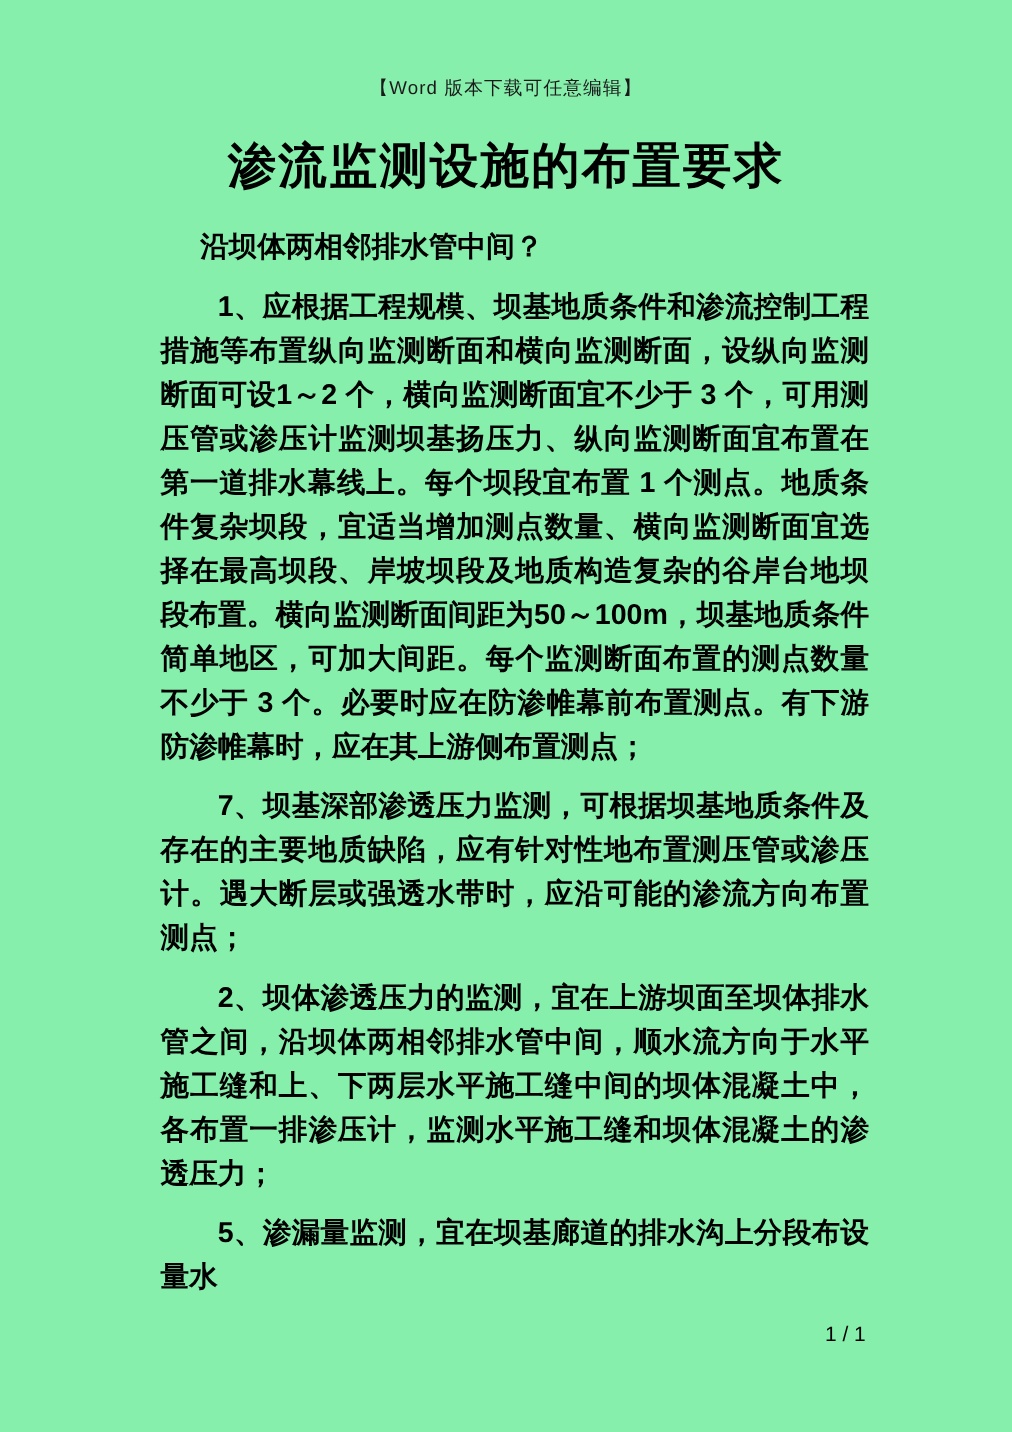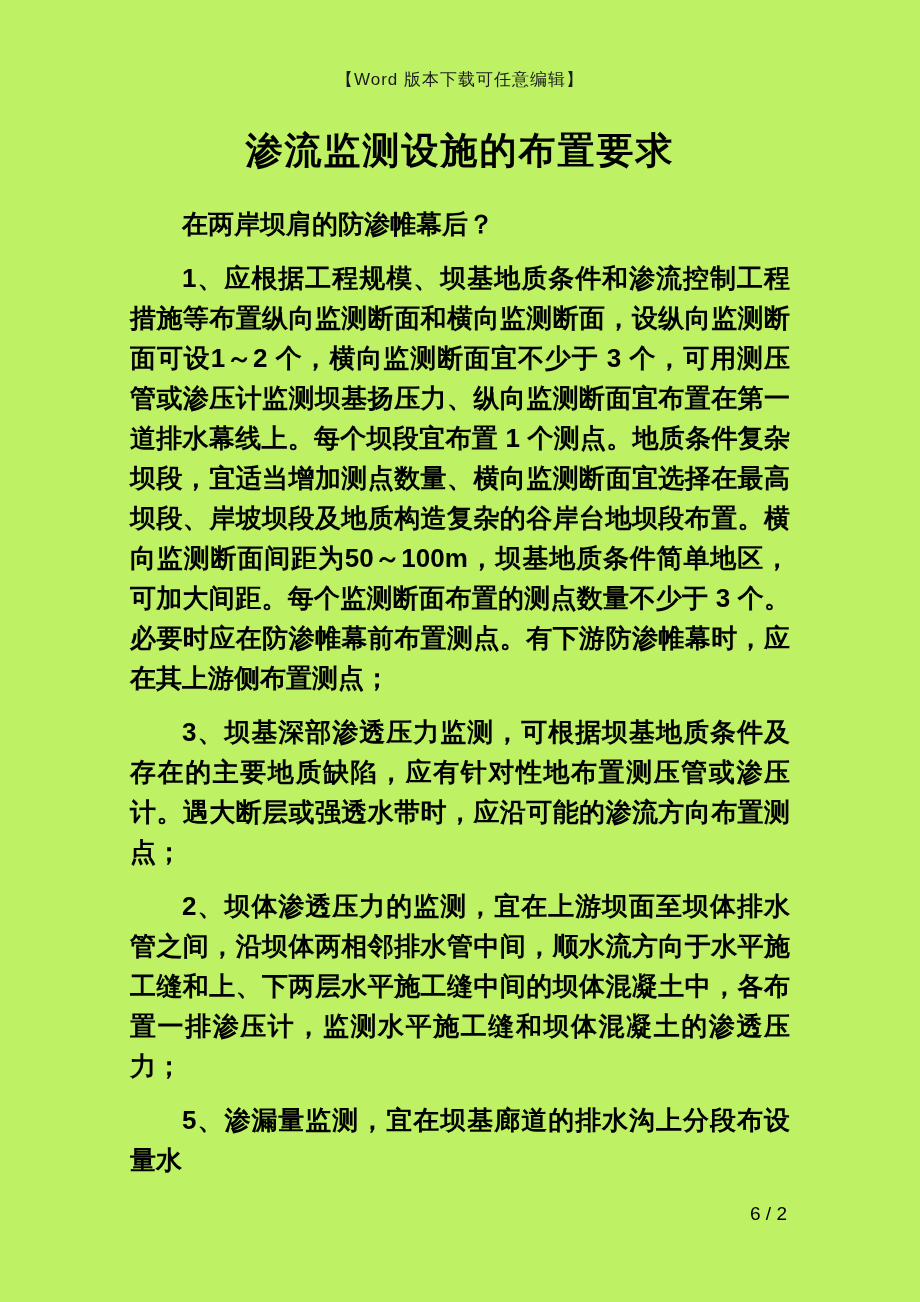--- a/index.html
+++ b/index.html
@@ -5,58 +5,58 @@
   html, body {
     margin: 0;
     padding: 0;
     background: #ffffff;
   }
   .page {
     position: relative;
     width: 920px;
     height: 1302px;
     margin: 0 auto;
-    background: #bef264;
+    background: #86efac;
     color: #000000;
     font-family: "Liberation Sans", "DejaVu Sans", sans-serif;
     box-sizing: border-box;
     padding: 68px 130px 0 130px;
     overflow: hidden;
   }
   .header-note {
     text-align: center;
     font-size: 17px;
     line-height: 24px;
     color: #1a1a1a;
     letter-spacing: 1px;
     font-weight: 400;
   }
   .doc-title {
     text-align: center;
-    font-size: 37px;
+    font-size: 44px;
     line-height: 50px;
     font-weight: 700;
     margin: 34px 0 0 0;
     letter-spacing: 2px;
   }
   .subtitle {
     font-size: 26px;
     line-height: 40px;
     font-weight: 600;
     margin: 28px 0 0 0;
     text-indent: 2em;
   }
   .content p {
     font-size: 26px;
     line-height: 40px;
     font-weight: 600;
     text-align: justify;
     text-justify: inter-ideograph;
     text-indent: 2em;
-    margin: 14px 0 0 0;
+    margin: 14px 0 0 16px;
     word-break: break-all;
   }
   .page-number {
     position: absolute;
     top: 1202px;
     right: 133px;
     font-size: 19px;
     line-height: 24px;
     font-weight: 400;
     color: #000000;
@@ -64,24 +64,24 @@
 </style>
 </head>
 <body>
 
 <div class="page">
 
   <div class="header-note">【Word 版本下载可任意编辑】</div>
 
   <h1 class="doc-title">渗流监测设施的布置要求</h1>
 
-  <div class="subtitle">在两岸坝肩的防渗帷幕后？</div>
+  <div class="subtitle">沿坝体两相邻排水管中间？</div>
 
   <div class="content">
     <p>1、应根据工程规模、坝基地质条件和渗流控制工程措施等布置纵向监测断面和横向监测断面，设纵向监测断面可设1～2 个，横向监测断面宜不少于 3 个，可用测压管或渗压计监测坝基扬压力、纵向监测断面宜布置在第一道排水幕线上。每个坝段宜布置 1 个测点。地质条件复杂坝段，宜适当增加测点数量、横向监测断面宜选择在最高坝段、岸坡坝段及地质构造复杂的谷岸台地坝段布置。横向监测断面间距为50～100m，坝基地质条件简单地区，可加大间距。每个监测断面布置的测点数量不少于 3 个。必要时应在防渗帷幕前布置测点。有下游防渗帷幕时，应在其上游侧布置测点；</p>
-    <p>3、坝基深部渗透压力监测，可根据坝基地质条件及存在的主要地质缺陷，应有针对性地布置测压管或渗压计。遇大断层或强透水带时，应沿可能的渗流方向布置测点；</p>
+    <p>7、坝基深部渗透压力监测，可根据坝基地质条件及存在的主要地质缺陷，应有针对性地布置测压管或渗压计。遇大断层或强透水带时，应沿可能的渗流方向布置测点；</p>
     <p>2、坝体渗透压力的监测，宜在上游坝面至坝体排水管之间，沿坝体两相邻排水管中间，顺水流方向于水平施工缝和上、下两层水平施工缝中间的坝体混凝土中，各布置一排渗压计，监测水平施工缝和坝体混凝土的渗透压力；</p>
     <p>5、渗漏量监测，宜在坝基廊道的排水沟上分段布设量水</p>
   </div>
 
-  <div class="page-number">6 / 2</div>
+  <div class="page-number">1 / 1</div>
 
 </div>
 
 </body></html>

